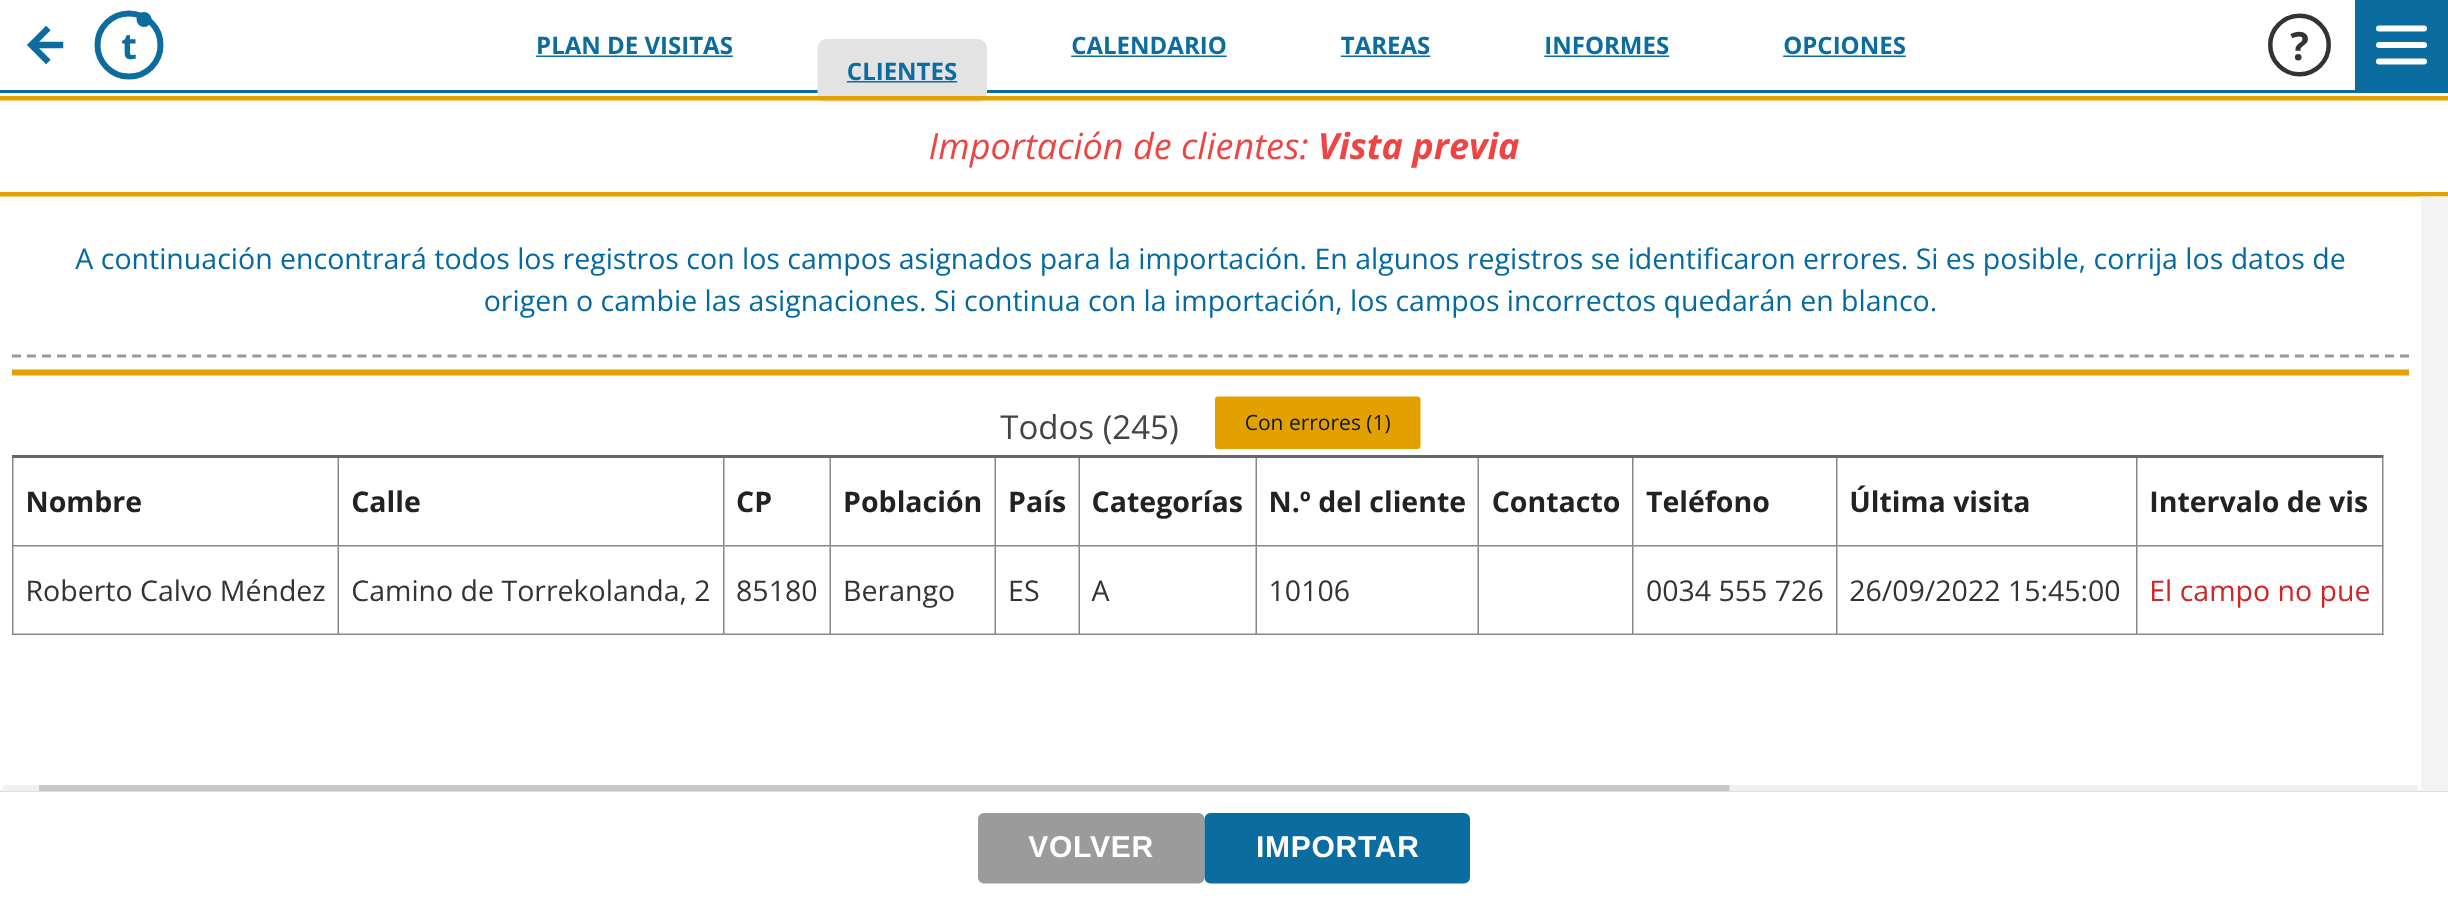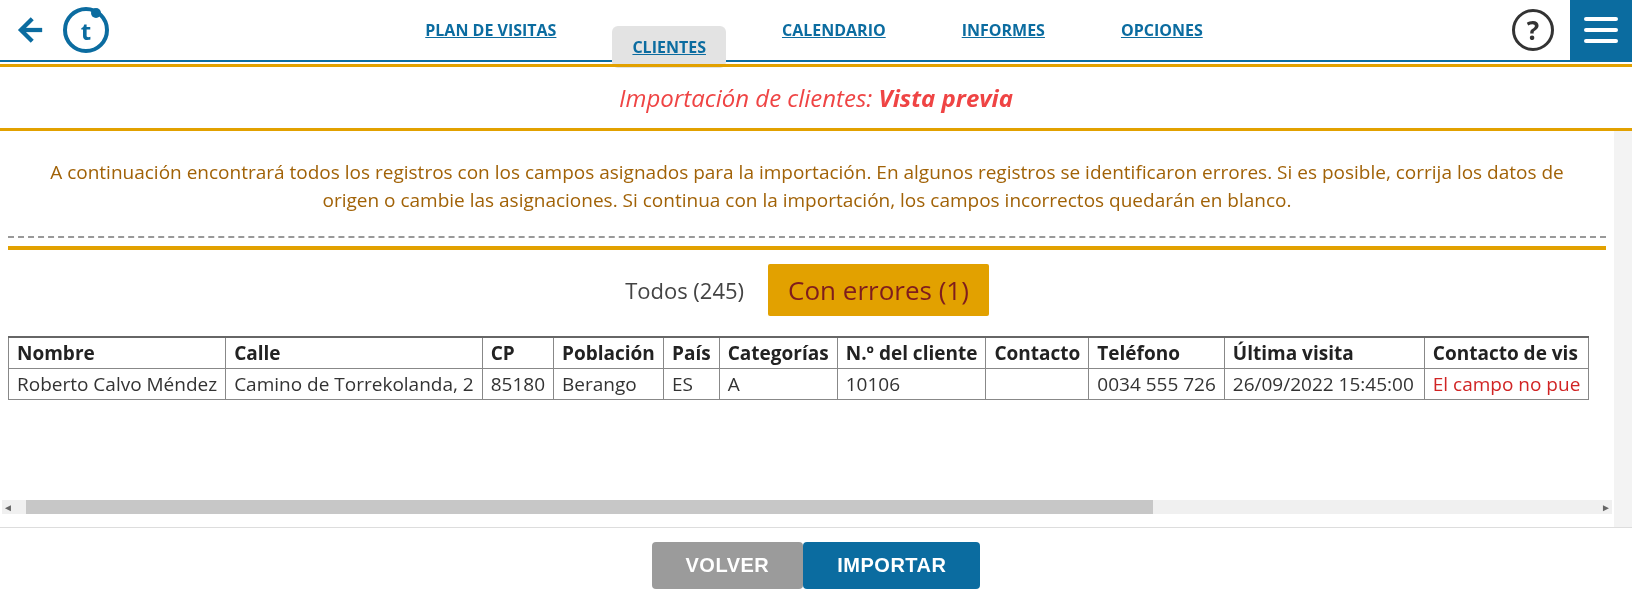--- a/index.html
+++ b/index.html
@@ -99,65 +99,65 @@
     flex:1;
     overflow-y:auto;
     position:relative;
     border-right: 18px solid #f3f3f3; 
   }
   .main::-webkit-scrollbar { width:0; }
   .info-text {
     padding: 28px 24px 18px;
     text-align:center;
     font-size: 19px;
-    color:#a16207;
+    color:#0369a1;
     line-height:1.45;
   }
   .dashed-sep {
     border: none;
     border-top: 2px dashed #999;
     margin: 4px 8px 0;
   }
   .orange-bar {
     border-top: 4px solid #e2a100;
     margin: 8px 8px 0;
   }
 
   .filter-row {
     display:flex;
-    align-items:center;
+    align-items:flex-end;
     justify-content:center;
     gap: 24px;
-    padding: 14px 0 20px;
+    padding: 14px 0 4px;
     font-size: 22px;
     color:#444;
   }
   .filter-btn {
     background:#e2a100;
-    color:#7f1d1d;
-    font-size:26px;
+    color:#0f172a;
+    font-size:14px;
     padding: 8px 20px;
     border-radius:2px;
     cursor:pointer;
   }
 
   .table-scroll {
     overflow-x: hidden;
     margin: 0 8px;
     position: relative;
   }
   table {
     border-collapse: collapse;
     table-layout: fixed;
     white-space: nowrap;
     font-size: 19px;
   }
   th, td {
     border: 1px solid #888;
-    padding: 2px 8px;
+    padding: 16px 8px;
     text-align: left;
     overflow: hidden;
   }
   thead tr { border-top: 2px solid #666; }
   th { font-weight: 700; color:#222; }
   td.error { color: #d12424; }
 
   
   .hscroll {
     height: 14px;
@@ -208,20 +208,21 @@
       <line x1="7" y1="12" x2="22" y2="12"></line>
     </svg>
   </div>
   <div class="logo">
     <div class="logo-circle">t<span class="logo-dot"></span></div>
   </div>
   <div class="nav-tabs" id="nav-tabs">
       <div class="nav-tab">PLAN DE VISITAS</div>
       <div class="nav-tab active">CLIENTES</div>
       <div class="nav-tab">CALENDARIO</div>
+      <div class="nav-tab">TAREAS</div>
       <div class="nav-tab">INFORMES</div>
       <div class="nav-tab">OPCIONES</div>
     </div>
   <div class="help-btn">
     <span>?</span>
   </div>
   <div class="menu-btn">
     <span></span>
     <span></span>
     <span></span>
@@ -265,21 +266,21 @@
             <th>Nombre</th>
             <th>Calle</th>
             <th>CP</th>
             <th>Población</th>
             <th>País</th>
             <th>Categorías</th>
             <th>N.º del cliente</th>
             <th>Contacto</th>
             <th>Teléfono</th>
             <th>Última visita</th>
-            <th>Contacto de vis</th>
+            <th>Intervalo de vis</th>
           </tr>
         </thead>
       <tbody id="tbody">
           <tr>
             <td>Roberto Calvo Méndez</td>
             <td>Camino de Torrekolanda, 2</td>
             <td>85180</td>
             <td>Berango</td>
             <td>ES</td>
             <td>A</td>

